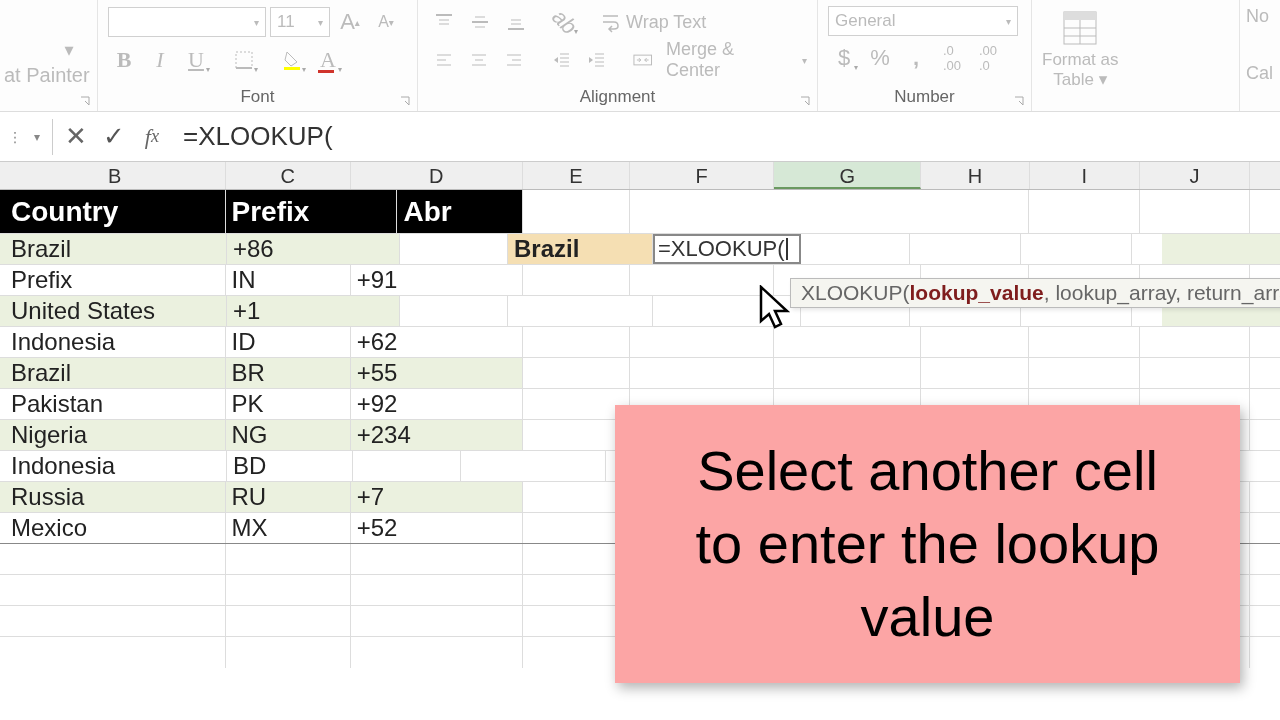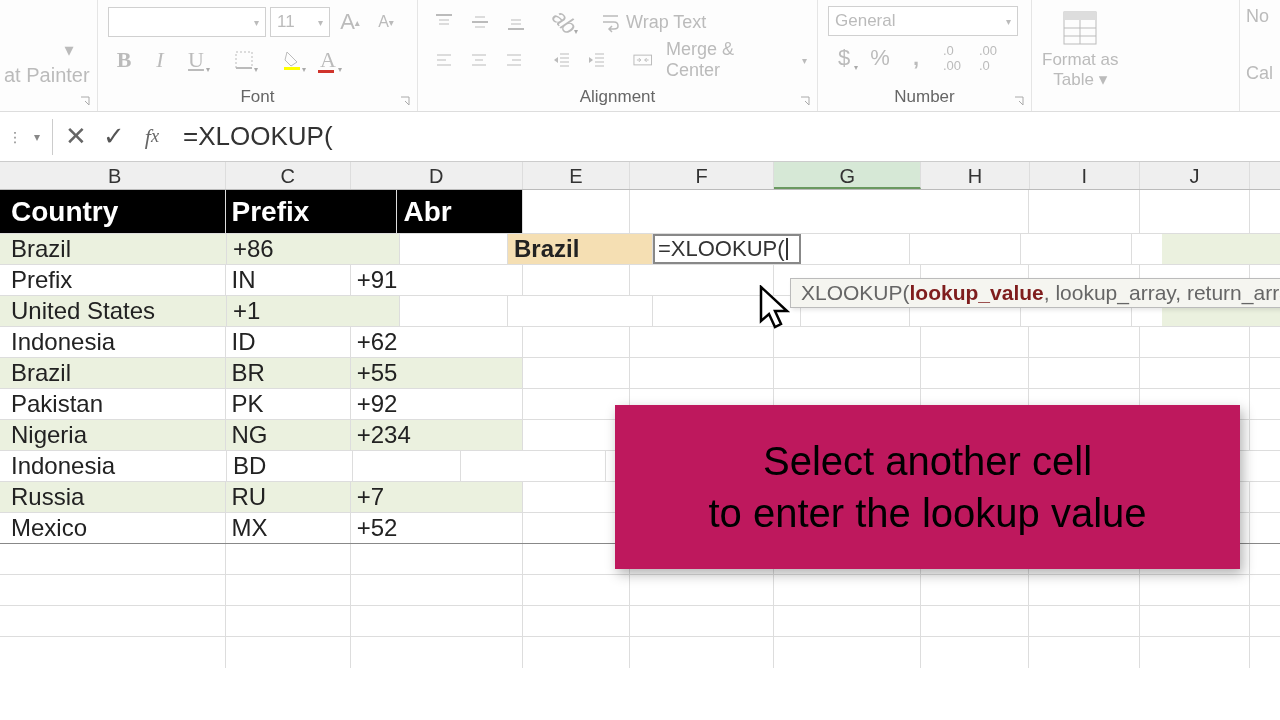--- a/index.html
+++ b/index.html
@@ -49,21 +49,21 @@
 .formula-cursor { border-right: 2px solid #333; height: 22px; margin-left: 1px; }
 
 
 .fn-tooltip { position: absolute; background: #f5f5f0; border: 1px solid #bbb; padding: 2px 10px; font-size: 21px; color: #666; white-space: nowrap; z-index: 4; box-shadow: 2px 2px 4px rgba(0,0,0,0.1); }
 .fn-tooltip .param { font-weight: bold; color: #7f1d1d; }
 
 
 .mouse-cursor { position: absolute; z-index: 20; }
 
 
-.callout { position: absolute; background: #be185d; box-shadow: 3px 5px 12px rgba(0,0,0,0.3); padding: 30px 40px; font-size: 40px; text-align: center; line-height: 1.3; z-index: 15; }
+.callout { position: absolute; background: #fca5a5; box-shadow: 3px 5px 12px rgba(0,0,0,0.3); padding: 30px 40px; font-size: 56px; text-align: center; line-height: 1.3; z-index: 15; }
 
 .question-text { font-weight: bold; font-size: 24px; text-align: center; }
 </style>
 </head>
 <body>
 
 <div class="ribbon">
 
   <div class="ribbon-group" style="width:98px">
     <div class="grey" style="font-size:20px;margin-top:58px;margin-left:-6px;white-space:nowrap">at Painter</div>

